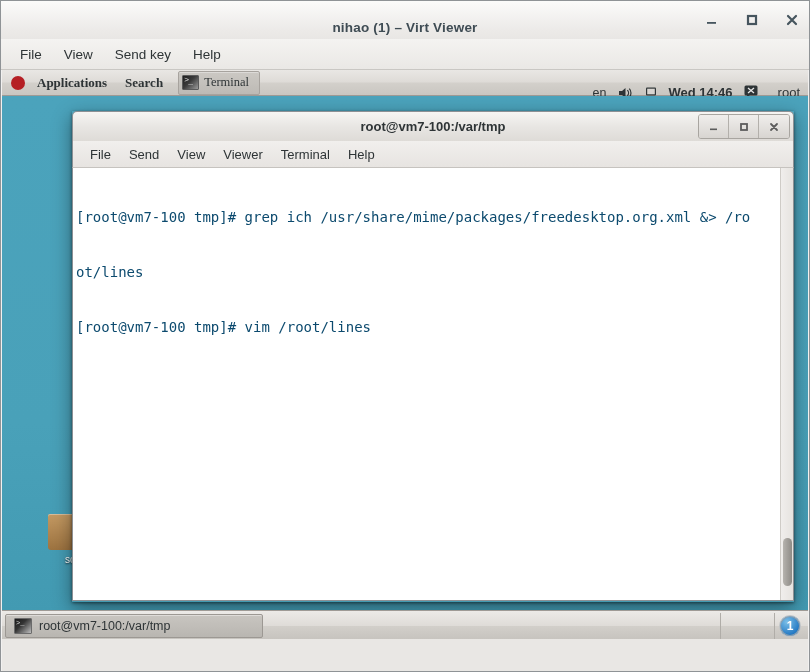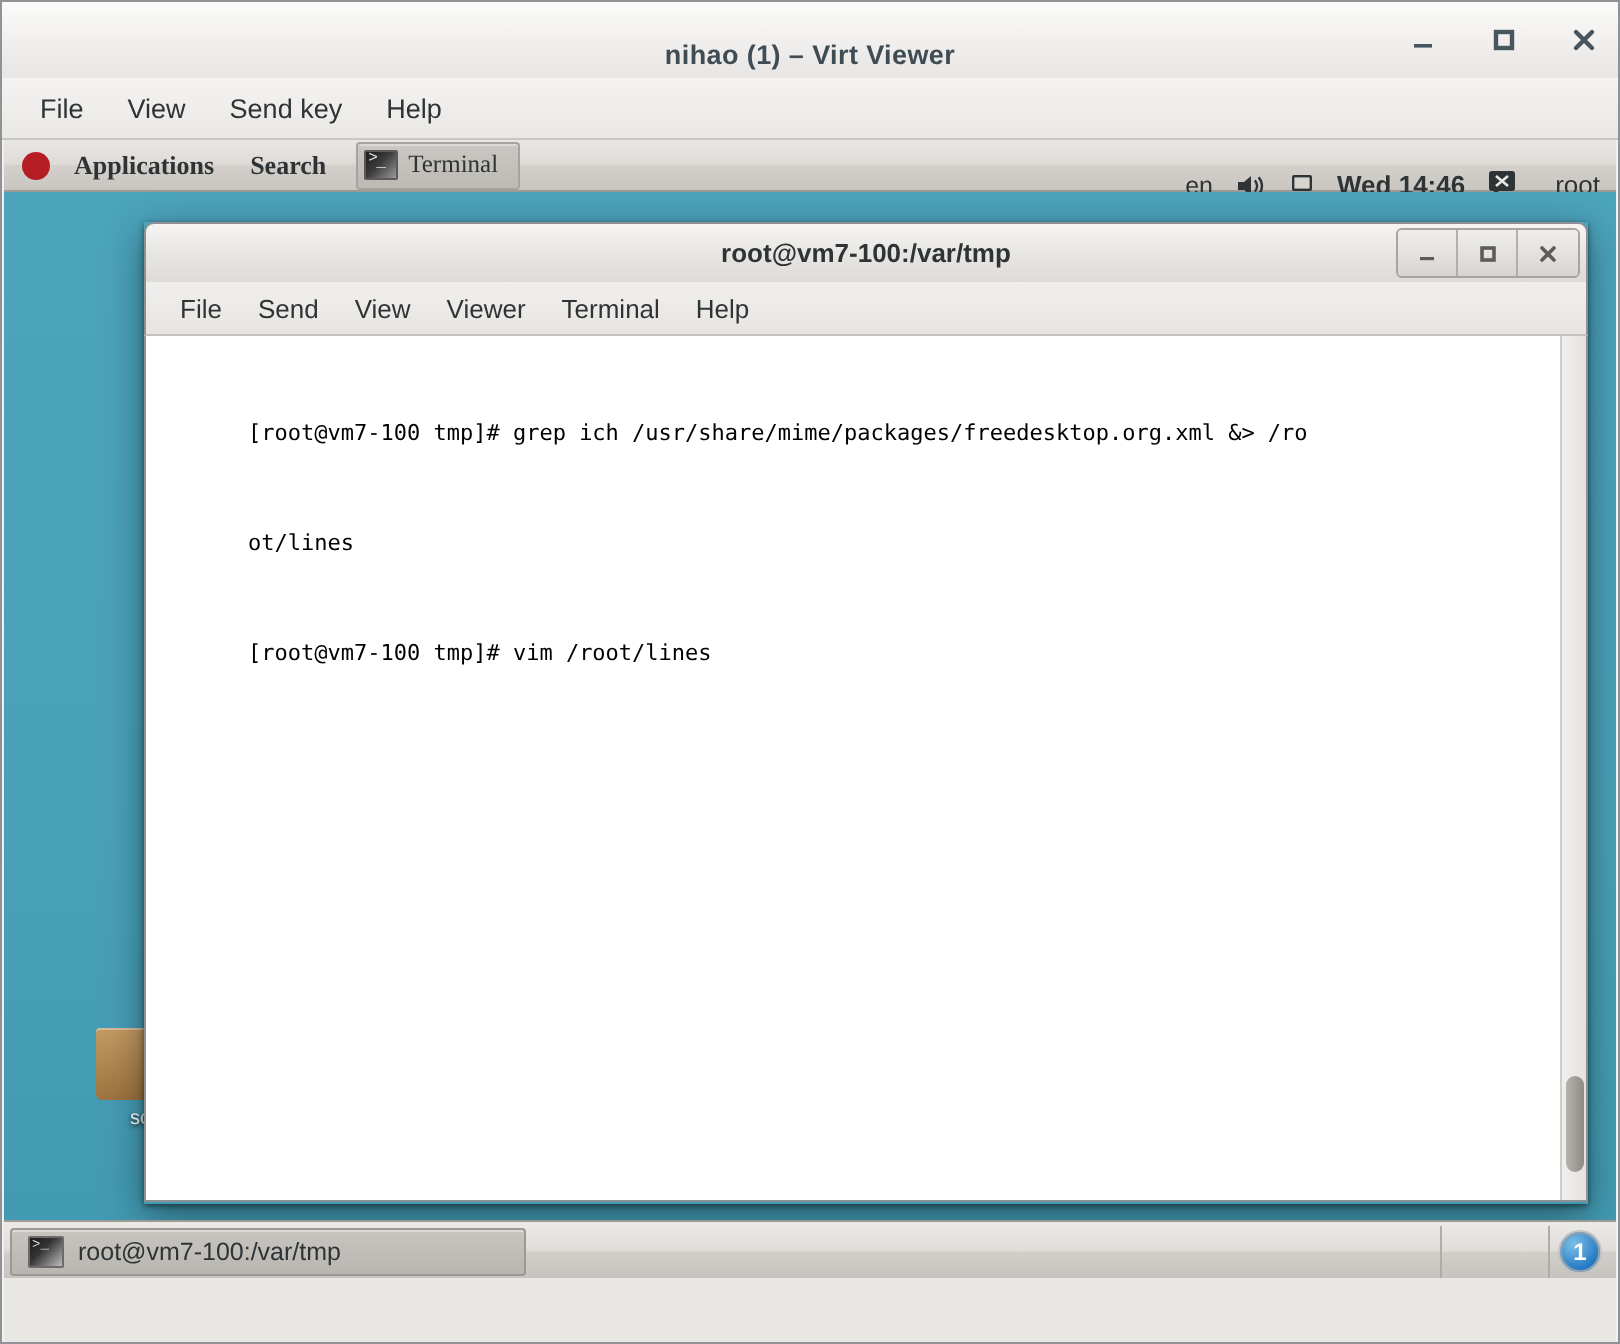--- a/index.html
+++ b/index.html
@@ -166,22 +166,22 @@
   .tw-body {
     height:433px; width:100%;
     background:#ffffff;
     border-left:1px solid #8d9094; border-right:1px solid #8d9094;
     border-bottom:1px solid #8d9094;
     display:flex;
   }
   .tw-text {
     flex:1; padding:3px 0 0 3px;
     font-family:"DejaVu Sans Mono","Liberation Mono", monospace;
-    font-size:11px; line-height:18.4px; color:#000000;
-    white-space:pre; overflow:hidden;margin-left:48px;
+    font-size:14px; line-height:18.4px; color:#0c4a6e;
+    white-space:pre; overflow:hidden;
   }
   .tw-line { white-space:pre; }
   .cursor {
     display:inline-block; width:8px; height:14px;
     background:#2e3436; vertical-align:-2px;
   }
   .tw-scroll {
     width:13px; background:linear-gradient(to right,#f0eeec,#e6e3df);
     border-left:1px solid #cfccc7;
     position:relative;

